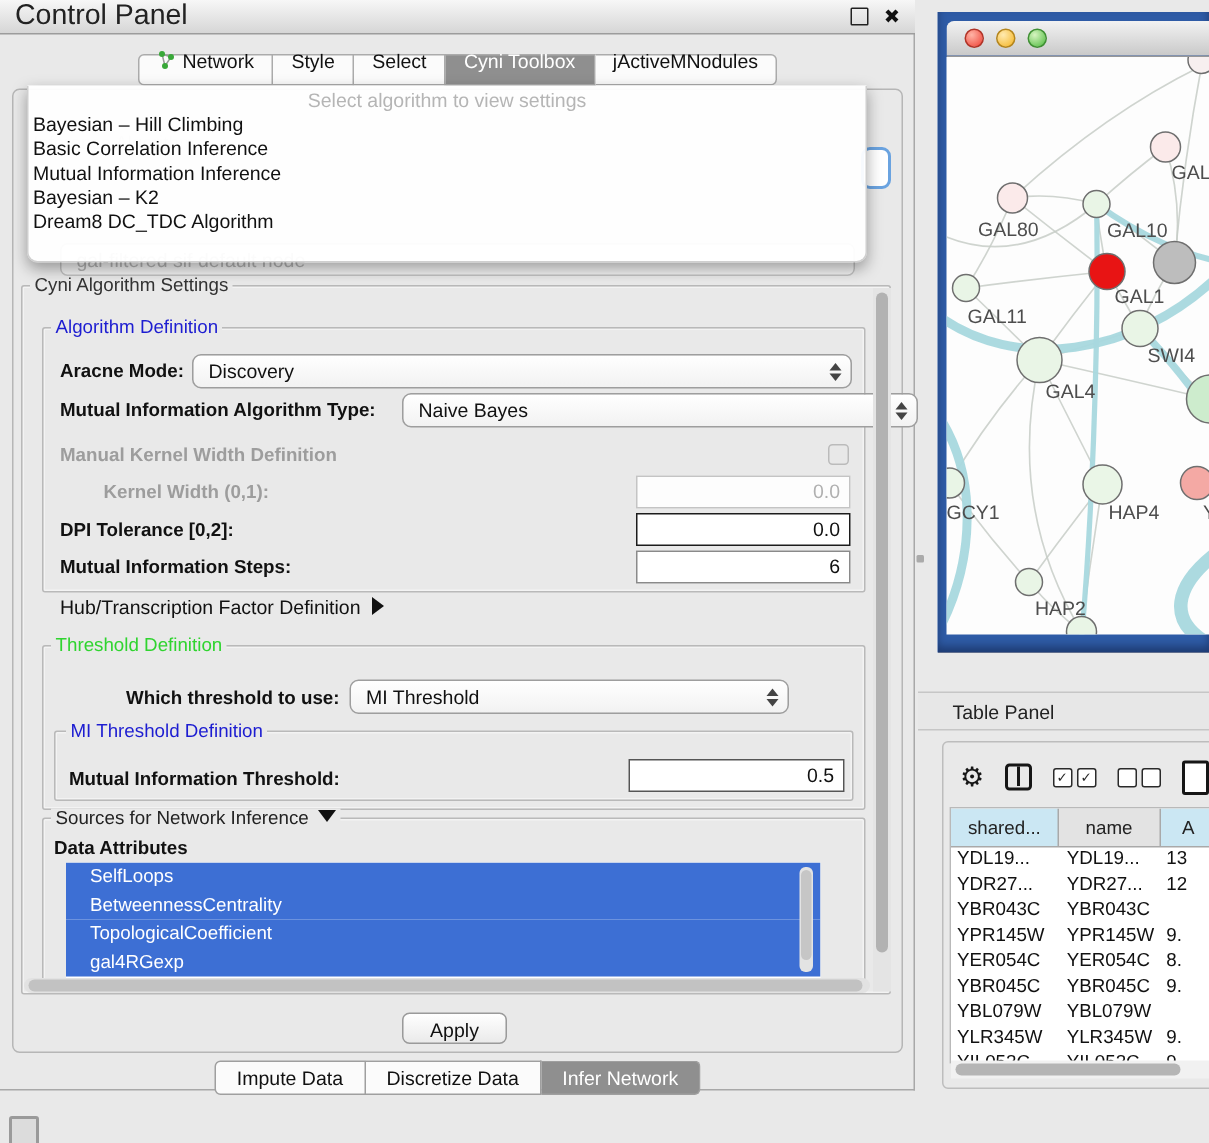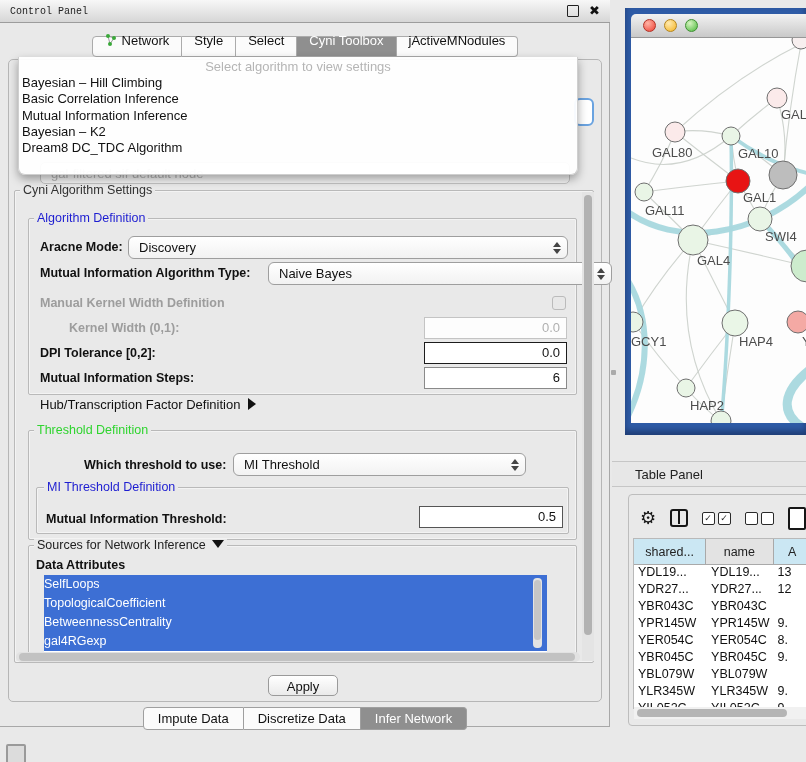--- a/index.html
+++ b/index.html
@@ -5,21 +5,21 @@
   html,body{margin:0;padding:0;background:#e9e9e9;}
   #root{position:relative;width:806px;height:762px;overflow:hidden;
         font-family:"Liberation Sans","DejaVu Sans",sans-serif;font-size:13px;color:#1a1a1a;
         background:#e9e9e9;}
   .abs{position:absolute;}
 
   
   #cp{left:0;top:8;width:610px;height:727px;background:#e9e9e9;border:1px solid #a8a8a8;border-left:none;box-sizing:border-box;}
   #cp-titlebar{left:0;top:8;width:610px;height:23px;background:linear-gradient(#f7f7f7,#d6d6d6);
                border-bottom:1px solid #9c9c9c;display:flex;align-items:center;padding:0 10px;box-sizing:border-box;}
-  #cp-title{font-size:10px;color:#222;font-family:Liberation Mono, monospace;}
+  #cp-title{font-size:19px;color:#222;}
   #cp-controls{margin-left:auto;display:flex;align-items:center;gap:10px;}
   .float-btn{width:10px;height:10px;border:1.6px solid #222;border-radius:1px;}
   .close-btn{font-size:13px;font-weight:bold;color:#111;line-height:10px;}
 
   
   #tabs{left:0;top:36px;width:610px;height:23px;display:flex;justify-content:center;}
   .tab{background:#fbfbfb;border:1px solid #ababab;border-left:none;padding:2px 12px 15px 12px;height:21px;box-sizing:border-box;
        font-size:13px;color:#111;display:flex;align-items:center;gap:5px;}
   .tab:first-child{border-left:1px solid #ababab;border-radius:4px 0 0 4px;}
   .tab:last-child{border-radius:0 4px 4px 0;}
@@ -65,21 +65,21 @@
   .tri-right{display:inline-block;width:0;height:0;border-top:6px solid transparent;border-bottom:6px solid transparent;border-left:8px solid #111;margin-left:8px;vertical-align:-1px;}
   .tri-down{display:inline-block;width:0;height:0;border-left:6px solid transparent;border-right:6px solid transparent;border-top:8px solid #111;margin-left:6px;vertical-align:1px;}
   #hub-row{left:40px;top:397px;font-size:13px;color:#111;}
   #thrgroup{left:28px;top:430px;width:549px;height:110px;}
   #thrgroup-legend{left:34px;top:424px;color:#2fd42f;}
   #migroup{left:36px;top:487px;width:533px;height:47px;}
   #migroup-legend{left:44px;top:481px;color:#1d1dd1;}
   #srcgroup{left:28px;top:545px;width:549px;height:112px;}
   #srcgroup-legend{left:34px;top:539px;color:#222;}
   #attr-list{left:44px;top:575px;width:503px;height:77px;background:#fff;overflow:hidden;}
-  .attr-item{background:#3d6fd4;color:#fff;font-size:12.5px;line-height:19px;padding-left:0;}
+  .attr-item{background:#3d6fd4;color:#fff;font-size:12.5px;line-height:19px;padding-left:16px;}
   #attr-vscroll{left:533px;top:578px;width:9px;height:70px;background:#e3e3e3;border-radius:4px;}
   #attr-thumb{left:534px;top:580px;width:7px;height:60px;background:#c6c6c6;border-radius:4px;}
   #hscroll{left:16px;top:652px;width:564px;height:10px;background:#e2e2e2;border-radius:5px;}
   #hscroll-thumb{left:19px;top:653px;width:556px;height:8px;background:#c2c2c2;border-radius:4px;}
   #vscroll{left:582px;top:192px;width:12px;height:469px;background:#e4e4e4;}
   #vscroll-thumb{left:584px;top:195px;width:8px;height:440px;background:#b2b2b2;border-radius:4px;}
 
   #apply-btn{left:268px;top:675px;width:70px;height:21px;background:linear-gradient(#ffffff,#eaeaea);
              border:1px solid #9a9a9a;border-radius:5px;font-size:13px;color:#111;text-align:center;line-height:19px;}
 
@@ -242,22 +242,22 @@
   <div class="row-label" style="left:46px;top:512px;">Mutual Information Threshold:</div>
   <div class="field" style="left:419px;top:506px;width:144px;border-color:#555;">0.5</div>
 
   <div id="srcgroup" class="abs groupbox"></div>
   <div id="srcgroup-legend" class="abs group-legend">
     <span>Sources for Network Inference</span><span class="tri-down"></span>
   </div>
   <div class="row-label" style="left:36px;top:558px;">Data Attributes</div>
   <div id="attr-list" class="abs">
       <div class="attr-item">SelfLoops</div>
+      <div class="attr-item">BetweennessCentrality</div>
       <div class="attr-item">TopologicalCoefficient</div>
-      <div class="attr-item">BetweennessCentrality</div>
       <div class="attr-item">gal4RGexp</div>
     </div>
   <div id="attr-vscroll" class="abs"></div>
   <div id="attr-thumb" class="abs"></div>
 
   <div id="hscroll" class="abs"></div>
   <div id="hscroll-thumb" class="abs"></div>
   <div id="vscroll" class="abs"></div>
   <div id="vscroll-thumb" class="abs"></div>
 

